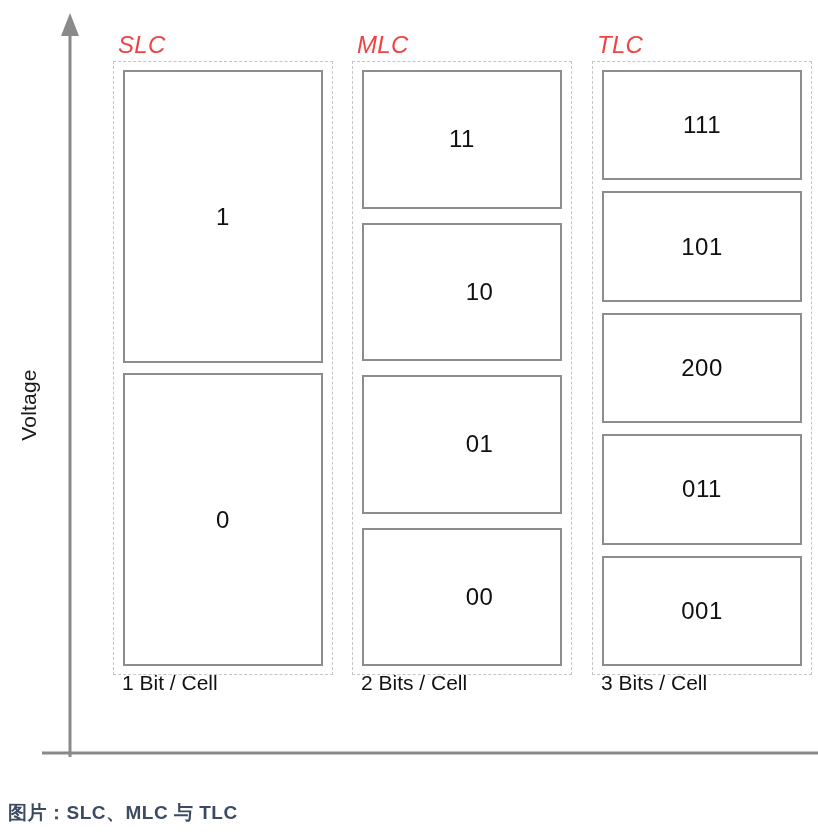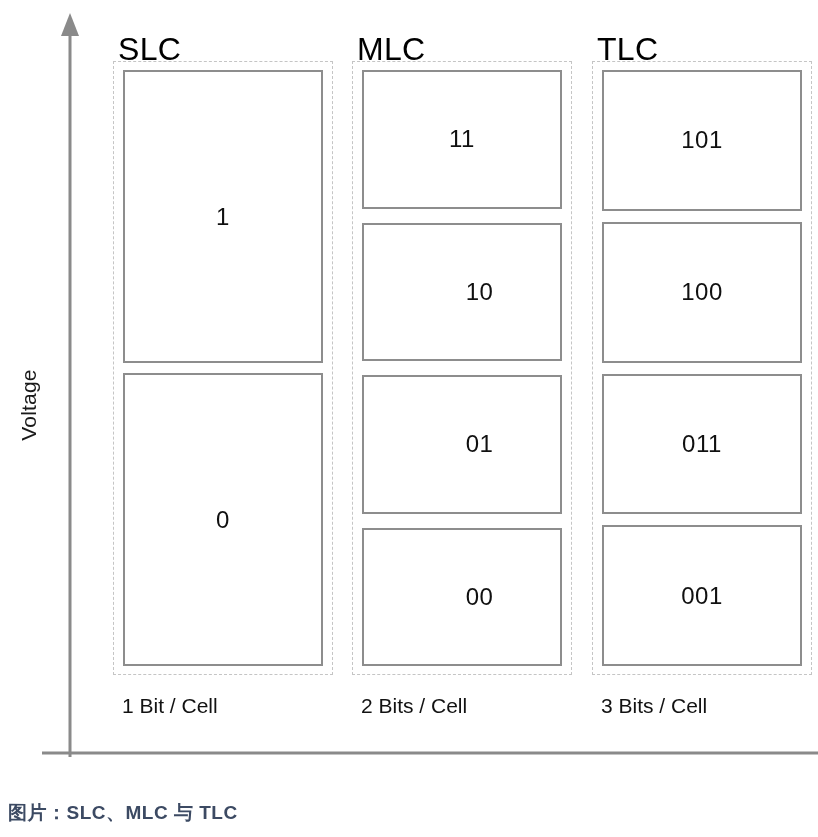--- a/index.html
+++ b/index.html
@@ -46,23 +46,24 @@
     height: 680px;
   }
   #col-slc { left: 113px; }
   #col-mlc { left: 352px; }
   #col-tlc { left: 592px; }
 
   .col-title {
     position: absolute;
     top: 0;
     left: 5px;
-    font-size: 32px;
-    color: #000000;
+    font-size: 24px;
+    color: #ef4444;
     letter-spacing: 0.3px;
+    font-style: italic;
   }
 
   .cell-stack {
     position: absolute;
     top: 30px;
     left: 0;
     width: 220px;
     height: 614px;
     box-sizing: border-box;
     border: 1px dashed #c5c5c5;
@@ -84,21 +85,21 @@
     letter-spacing: 0.5px;
     flex: 1 1 auto;
   }
   
   #stack-slc .cell + .cell { margin-top: 10px; }
   #stack-mlc .cell + .cell { margin-top: 14px; padding-left: 35px; }
   #stack-tlc .cell + .cell { margin-top: 11px; }
 
   .col-footer {
     position: absolute;
-    top: 663px;
+    top: 640px;
     left: 0;
     width: 220px;
     text-align: left;
     padding-left: 9px;
     box-sizing: border-box;
     font-size: 21px;
     color: #121212;
     white-space: nowrap;
   }
 
@@ -143,21 +144,22 @@
     <div class="cell">10</div>
     <div class="cell">01</div>
     <div class="cell">00</div>
   </div>
   <div class="col-footer">2 Bits / Cell</div>
 </div>
 
 <div class="column" id="col-tlc">
   <div class="col-title">TLC</div>
   <div class="cell-stack" id="stack-tlc">
+    <div class="cell">111</div>
     <div class="cell">101</div>
-    <div class="cell">100</div>
+    <div class="cell">200</div>
     <div class="cell">011</div>
     <div class="cell">001</div>
   </div>
   <div class="col-footer">3 Bits / Cell</div>
 </div>
 
 <div class="caption">图片：SLC、MLC 与 TLC</div>
 
 </body></html>

